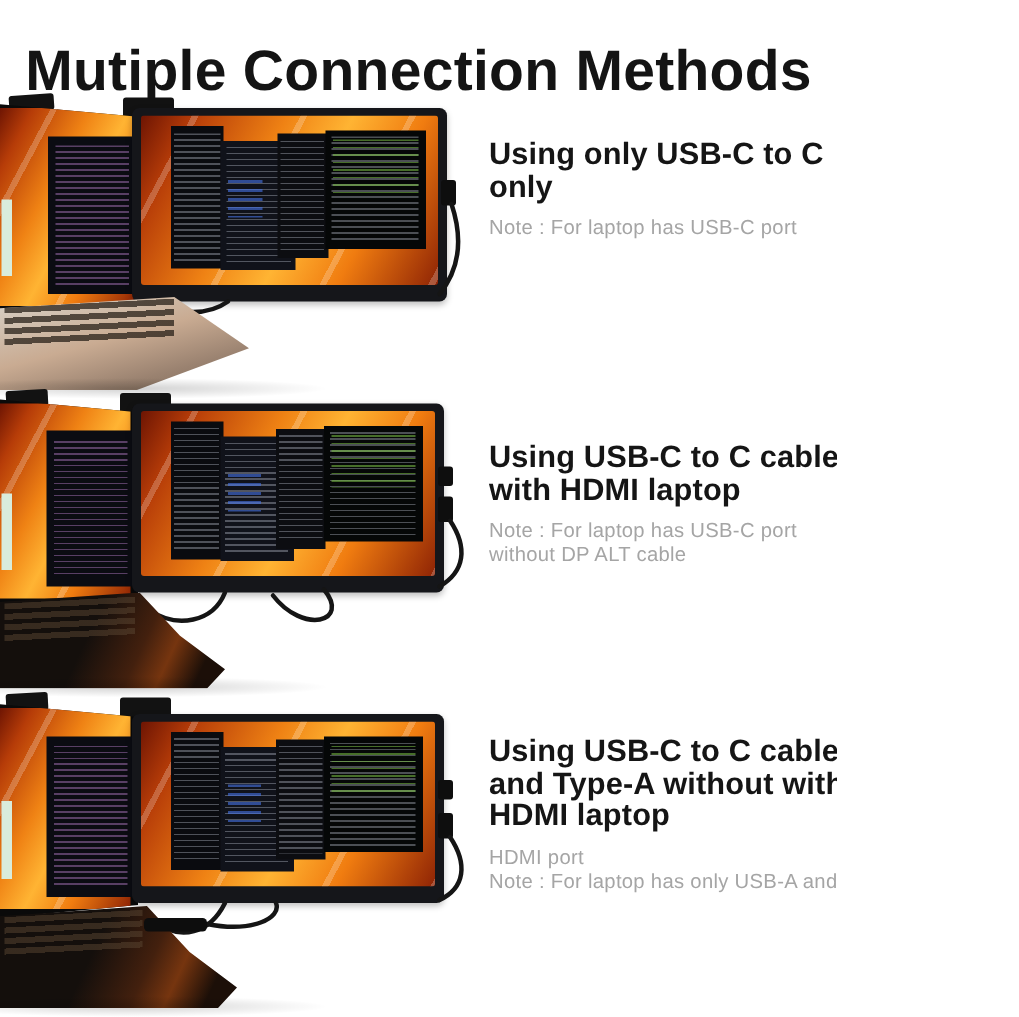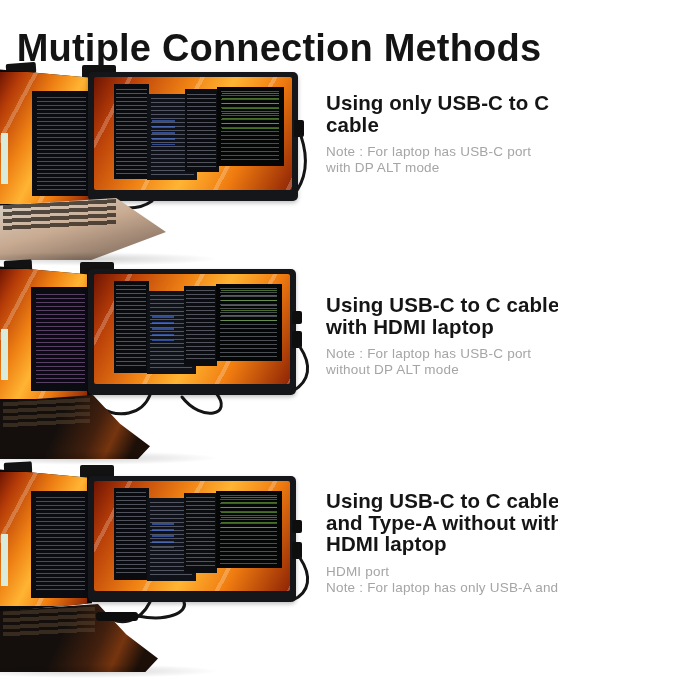--- a/index.html
+++ b/index.html
@@ -151,25 +151,24 @@
         <path d="M301 74 C309 98 306 118 293 134"></path>
         <path d="M104 138 C116 148 138 149 152 139"></path>
       </svg>
       <div class="deck silver"></div>
       <div class="gshadow"></div>
     </div>
 
     <div class="text-col">
       <h3 class="heading">
         <span>Using only USB-C to C</span>
-        <span>cable</span>
+        <span>only</span>
       </h3>
       <p class="note">
         <span>Note : For laptop has USB-C port</span>
-        <span>with DP ALT mode</span>
       </p>
     </div>
 
     <div class="icon-col">
       <svg class="ic usbc" viewBox="0 0 100 42">
         <rect x="4.5" y="5" width="91" height="32" rx="16" fill="none" stroke="#121212" stroke-width="7.5"></rect>
         <line x1="21" y1="17.5" x2="80" y2="17.5" stroke="#121212" stroke-width="6" stroke-dasharray="6.5 4.5"></line>
         <line x1="26" y1="24" x2="85" y2="24" stroke="#121212" stroke-width="6" stroke-dasharray="6.5 4.5"></line>
       </svg>
       <div class="plus">+</div>
@@ -210,21 +209,21 @@
       <div class="gshadow"></div>
     </div>
 
     <div class="text-col">
       <h3 class="heading">
         <span>Using USB-C to C cable</span>
         <span>with HDMI laptop</span>
       </h3>
       <p class="note">
         <span>Note : For laptop has USB-C port</span>
-        <span>without DP ALT mode</span>
+        <span>without DP ALT cable</span>
       </p>
     </div>
 
     <div class="icon-col">
       <svg class="ic usbc" viewBox="0 0 100 42">
         <rect x="4.5" y="5" width="91" height="32" rx="16" fill="none" stroke="#121212" stroke-width="7.5"></rect>
         <line x1="21" y1="17.5" x2="80" y2="17.5" stroke="#121212" stroke-width="6" stroke-dasharray="6.5 4.5"></line>
         <line x1="26" y1="24" x2="85" y2="24" stroke="#121212" stroke-width="6" stroke-dasharray="6.5 4.5"></line>
       </svg>
       <div class="plus">+</div>

